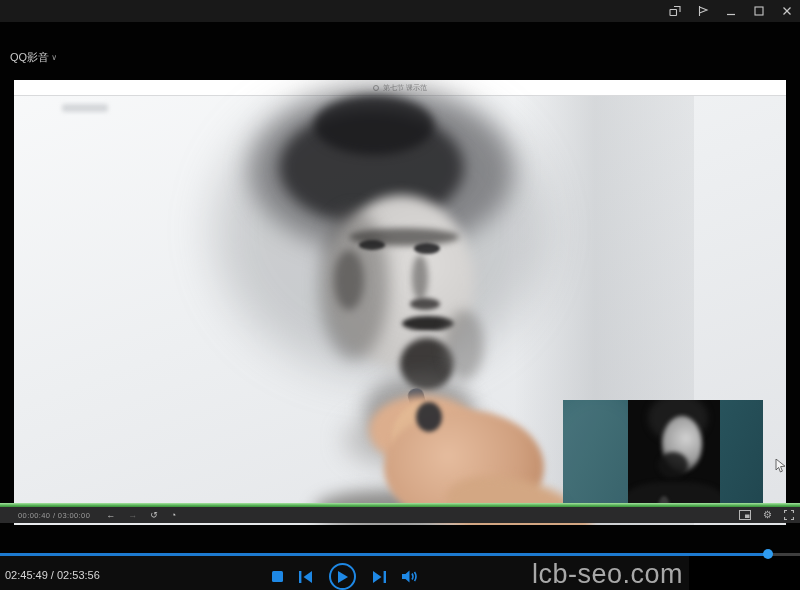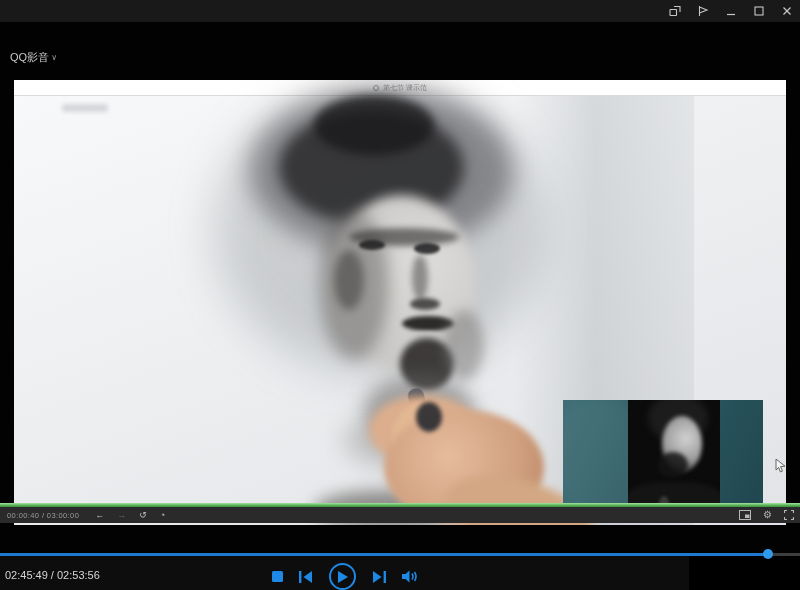--- a/index.html
+++ b/index.html
@@ -46,21 +46,21 @@
            z-index:10; overflow:hidden; }
   .inset-photo { position:absolute; left:65px; top:0; width:92px; height:119px;
                  background:#0b0b0b; overflow:hidden; }
   .ph { position:absolute; border-radius:50%; }
 
   
   .green-line { position:absolute; left:0; top:481px; width:800px; height:4px;
                 background:linear-gradient(180deg,#a6e3a0 0%, #4aa84a 70%, #3d8f3d 100%); z-index:12; }
   .embedded-bar { position:absolute; left:0; top:485px; width:800px; height:16px;
                   background:#2a2a2b; z-index:12; display:flex; align-items:center; }
-  .emb-time { margin-left:7px; font-size:7.5px; color:#9b9b9b; letter-spacing:.4px; }
+  .emb-time { margin-left:18px; font-size:7.5px; color:#9b9b9b; letter-spacing:.4px; }
   .emb-icons { display:flex; align-items:center; gap:13px; margin-left:16px; }
   .emb-ic { font-size:9px; color:#c2c2c2; cursor:pointer; line-height:1; }
   .emb-ic.dim { color:#646464; }
   .emb-right { position:absolute; right:6px; display:flex; align-items:center; gap:12px; }
   .emb-right .gear { font-size:10px; color:#b5b5b5; cursor:pointer; line-height:1; }
 
   
   .prog-track { position:absolute; left:0; top:553px; width:800px; height:3px;
                 background:#3e3e3e; z-index:20; cursor:pointer; }
   .prog-fill  { position:absolute; left:0; top:0; height:3px; width:768px;
@@ -256,13 +256,14 @@
     </div>
     <div class="ctl">
       <svg width="16" height="13" viewBox="0 0 16 13">
         <path d="M0 4 H3.5 L7.5 0.5 V12.5 L3.5 9 H0 Z" fill="#1e88e5"></path>
         <path d="M10 3.5 Q12 6.5 10 9.5" stroke="#1e88e5" stroke-width="1.6" fill="none"></path>
         <path d="M12.5 2 Q15.5 6.5 12.5 11" stroke="#1e88e5" stroke-width="1.6" fill="none"></path>
       </svg>
     </div>
   </div>
 
+  <span class="watermark">lcb-seo.com</span>
 </div>
 
 </body></html>

